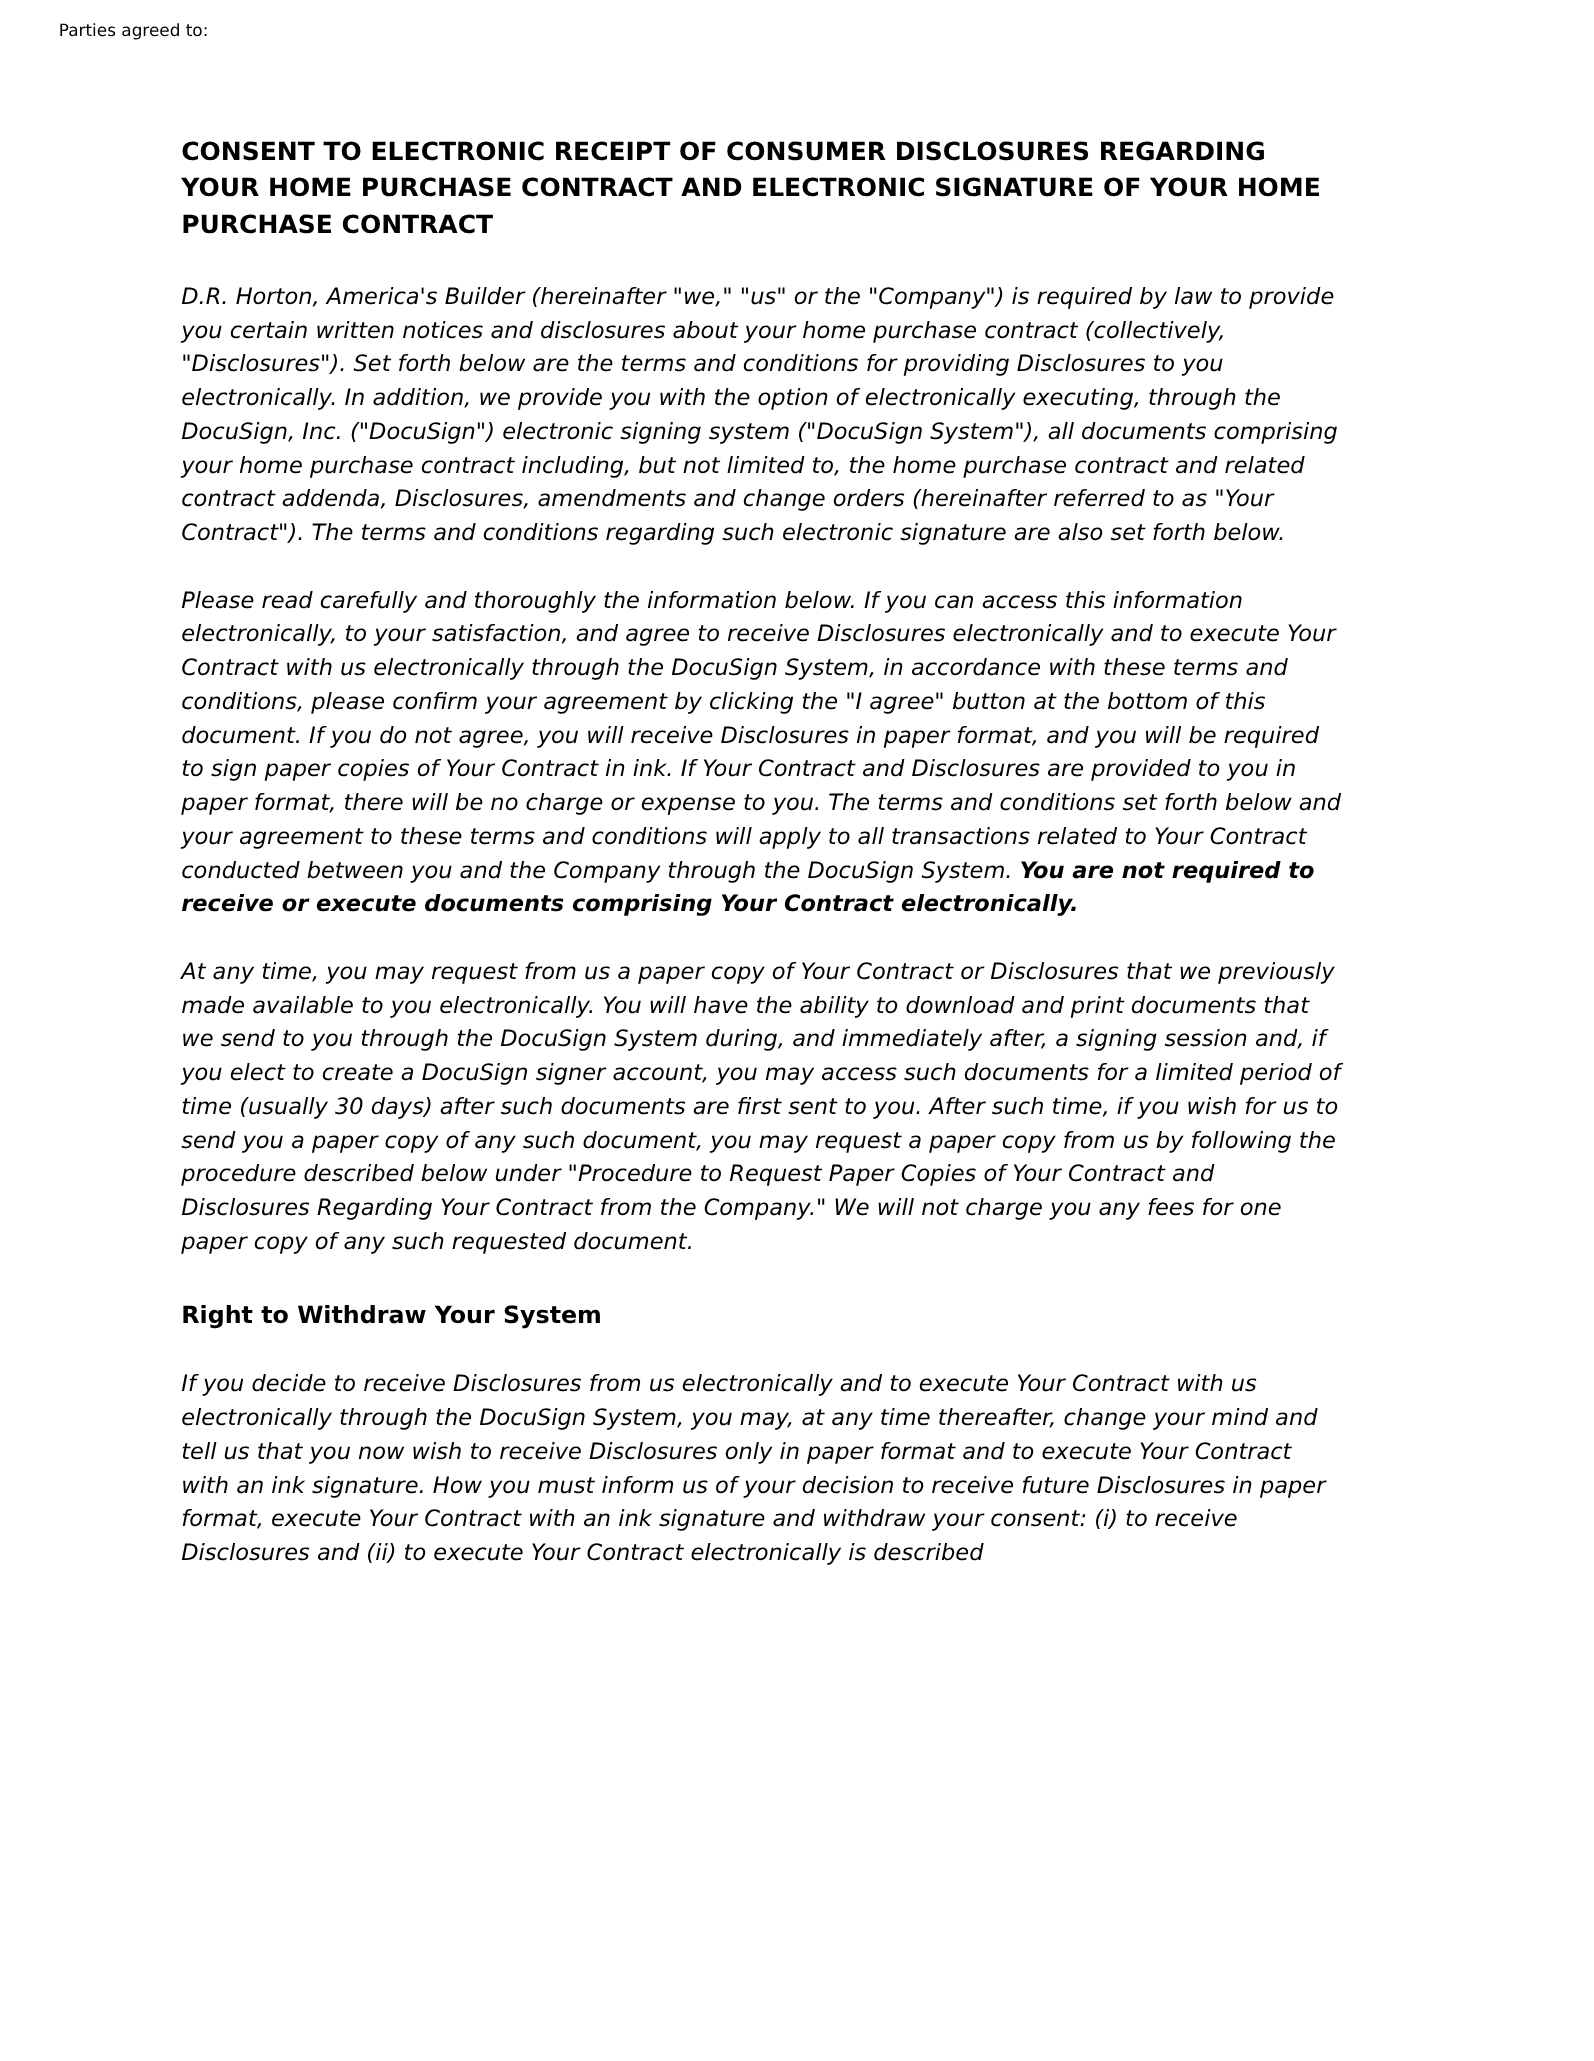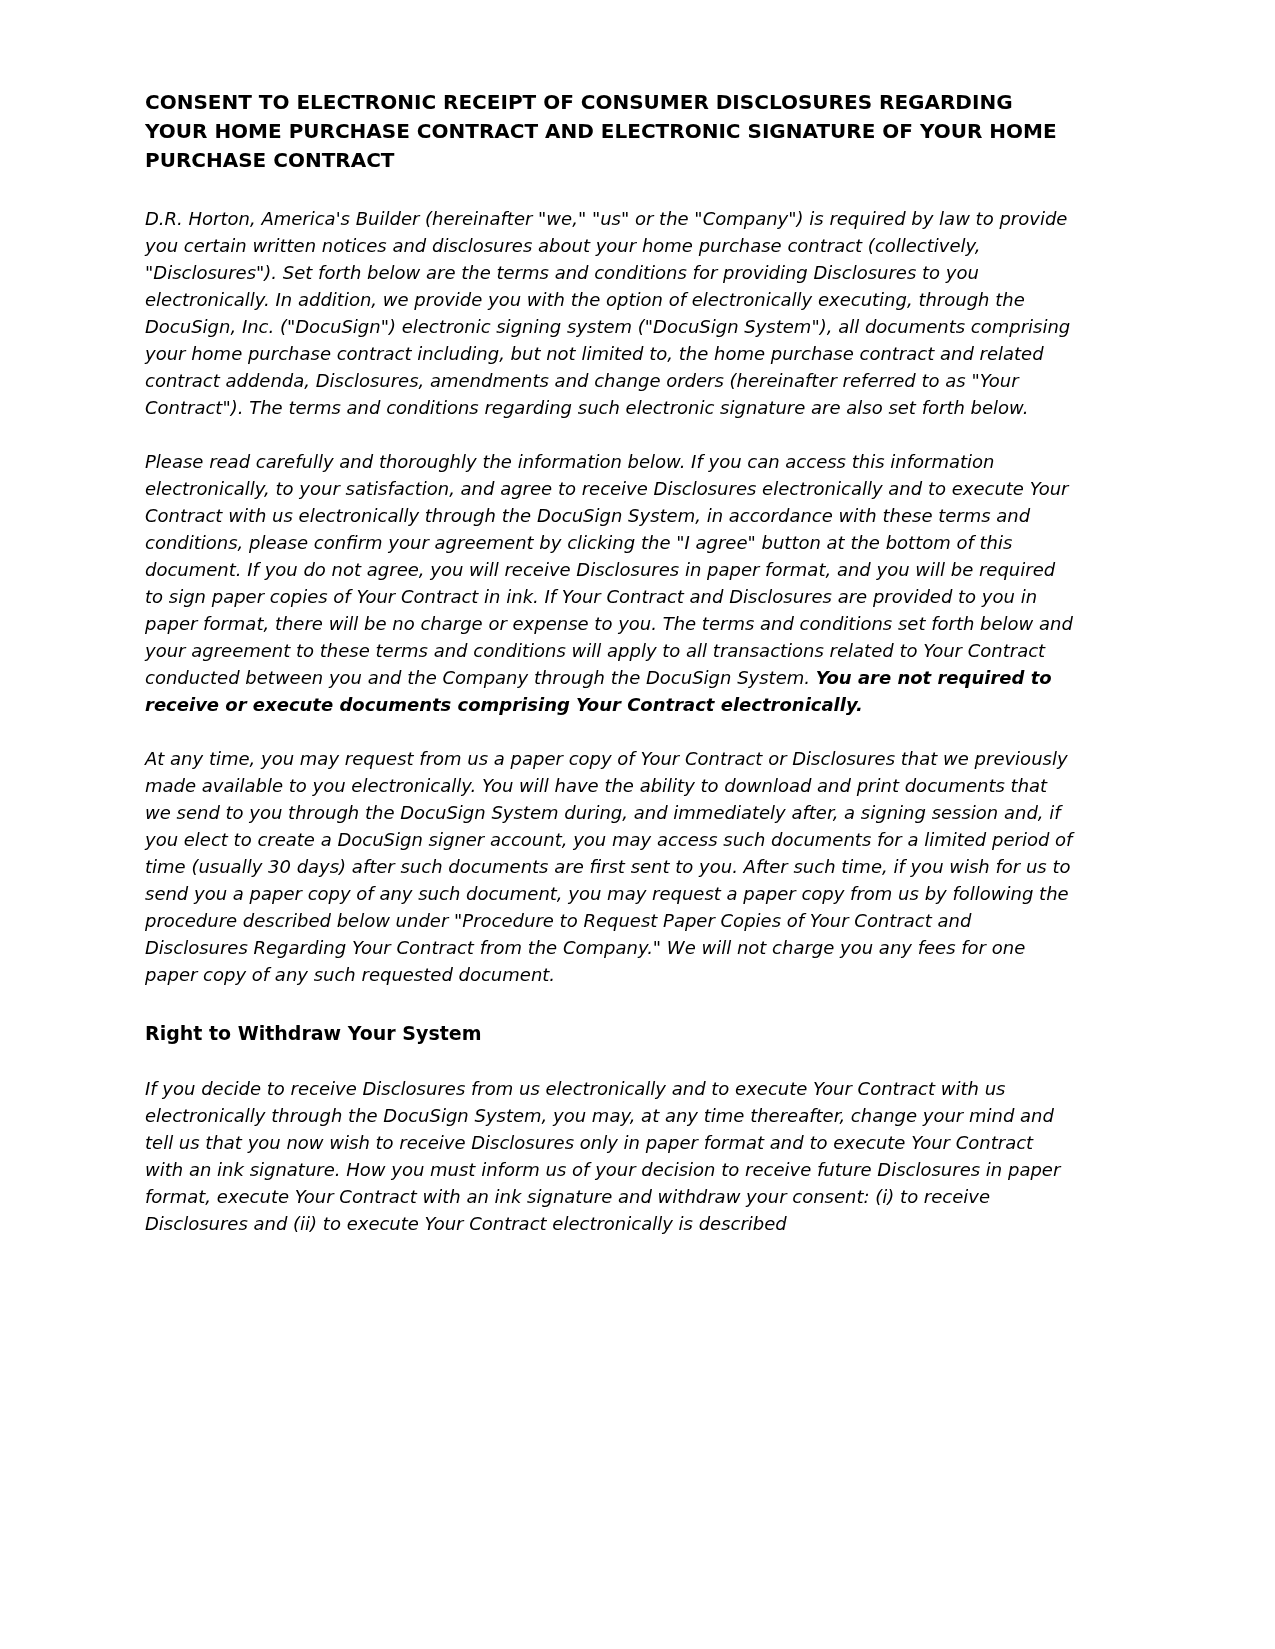--- a/index.html
+++ b/index.html
@@ -34,20 +34,21 @@
     font-size: 19px;
     font-weight: bold;
     margin: 32px 0 28px 0;
   }
   .bold-seg { font-weight: bold; }
 </style>
 </head>
 <body>
 
 <div class="page-header">
+  <div class="hline">Parties agreed to:</div>
 </div>
 
 <div class="doc-body">
 
   <h1 class="doc-title">CONSENT TO ELECTRONIC RECEIPT OF CONSUMER DISCLOSURES REGARDING YOUR HOME PURCHASE CONTRACT AND ELECTRONIC SIGNATURE OF YOUR HOME PURCHASE CONTRACT</h1>
 
   <p class="doc-para">D.R. Horton, America's Builder (hereinafter "we," "us" or the "Company") is required by law to provide you certain written notices and disclosures about your home purchase contract (collectively, "Disclosures"). Set forth below are the terms and conditions for providing Disclosures to you electronically. In addition, we provide you with the option of electronically executing, through the DocuSign, Inc. ("DocuSign") electronic signing system ("DocuSign System"), all documents comprising your home purchase contract including, but not limited to, the home purchase contract and related contract addenda, Disclosures, amendments and change orders (hereinafter referred to as "Your Contract"). The terms and conditions regarding such electronic signature are also set forth below.</p>
 
   <p class="doc-para"><span>Please read carefully and thoroughly the information below. If you can access this information electronically, to your satisfaction, and agree to receive Disclosures electronically and to execute Your Contract with us electronically through the DocuSign System, in accordance with these terms and conditions, please confirm your agreement by clicking the "I agree" button at the bottom of this document. If you do not agree, you will receive Disclosures in paper format, and you will be required to sign paper copies of Your Contract in ink. If Your Contract and Disclosures are provided to you in paper format, there will be no charge or expense to you. The terms and conditions set forth below and your agreement to these terms and conditions will apply to all transactions related to Your Contract conducted between you and the Company through the DocuSign System.</span> <span class="bold-seg">You are not required to receive or execute documents comprising Your Contract electronically.</span></p>
 

